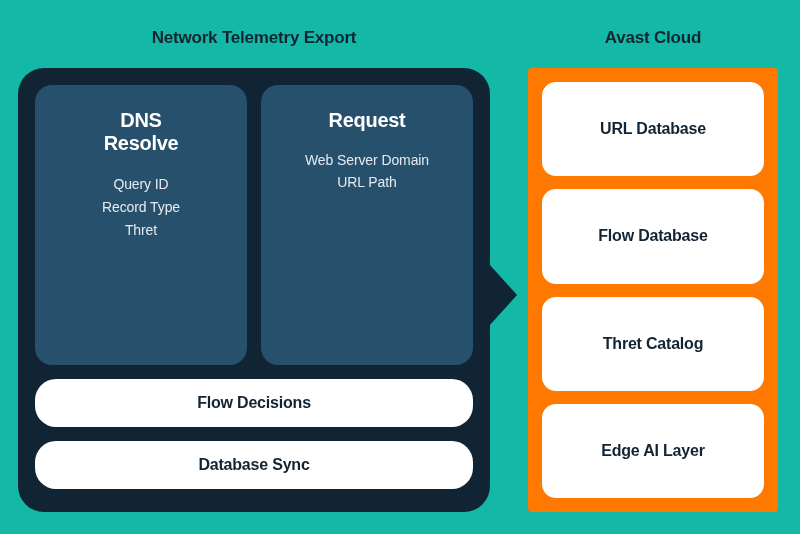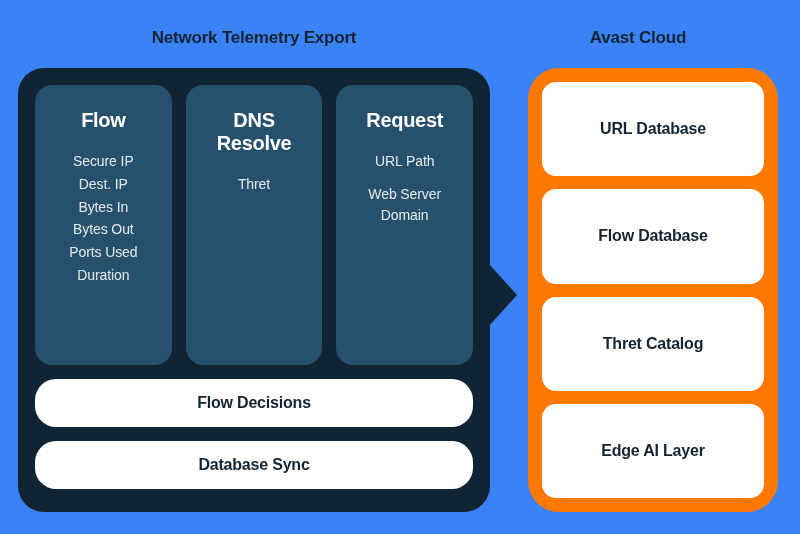--- a/index.html
+++ b/index.html
@@ -12,35 +12,35 @@
     height: 534px;
     font-family: "Liberation Sans", sans-serif;
     overflow: hidden;
     position: relative;
   }
 
   #canvas {
     position: relative;
     width: 800px;
     height: 534px;
-    background: #3b82f6;
+    background: #14b8a6;
   }
 
   
   .section-title {
     position: absolute;
     font-weight: bold;
     font-size: 17px;
     letter-spacing: -0.2px;
     color: #122433;
     text-align: center;
     white-space: nowrap;
   }
   #title-left  { left: 18px;  top: 28px; width: 472px; }
-  #title-right { left: 513px; top: 28px; width: 250px; }
+  #title-right { left: 528px; top: 28px; width: 250px; }
 
   
   #telemetry-container {
     position: absolute;
     left: 18px;
     top: 68px;
     width: 472px;
     height: 444px;
     background: #102434;
     border-radius: 26px;
@@ -106,21 +106,21 @@
   }
 
   
   #cloud-container {
     position: absolute;
     left: 528px;
     top: 68px;
     width: 250px;
     height: 444px;
     background: #ff7900;
-    border-radius: 31px;
+    border-radius: 4px;
     box-sizing: border-box;
     padding: 14px;
     display: flex;
     flex-direction: column;
     gap: 13px;
   }
   .cloud-card {
     flex: 1 1 0;
     background: #ffffff;
     border-radius: 14px;
@@ -142,49 +142,40 @@
   <div id="title-left" class="section-title">Network Telemetry Export</div>
 
   <div id="title-right" class="section-title">Avast Cloud</div>
 
   <div id="flow-arrow"></div>
 
   <div id="telemetry-container">
 
     <div id="panels-row">
 
-      <div class="panel">
-        <div class="panel-title">Flow</div>
-        <div class="panel-items">
-          <div class="panel-item">Secure IP</div>
-          <div class="panel-item">Dest. IP</div>
-          <div class="panel-item">Bytes In</div>
-          <div class="panel-item">Bytes Out</div>
-          <div class="panel-item">Ports Used</div>
-          <div class="panel-item">Duration</div>
-        </div>
-      </div>
 
       <div class="panel">
         <div class="panel-title">
           <div>DNS</div>
           <div>Resolve</div>
         </div>
         <div class="panel-items">
+          <div class="panel-item">Query ID</div>
+          <div class="panel-item">Record Type</div>
           <div class="panel-item">Thret</div>
         </div>
       </div>
 
       <div class="panel">
         <div class="panel-title">
           <div>Request</div>
         </div>
         <div class="panel-items">
+          <div class="panel-item gap-before two-line">Web Server Domain</div>
           <div class="panel-item">URL Path</div>
-          <div class="panel-item gap-before two-line">Web Server Domain</div>
         </div>
       </div>
 
     </div>
 
     <div class="action-bar">Flow Decisions</div>
     <div class="action-bar">Database Sync</div>
 
   </div>
 

